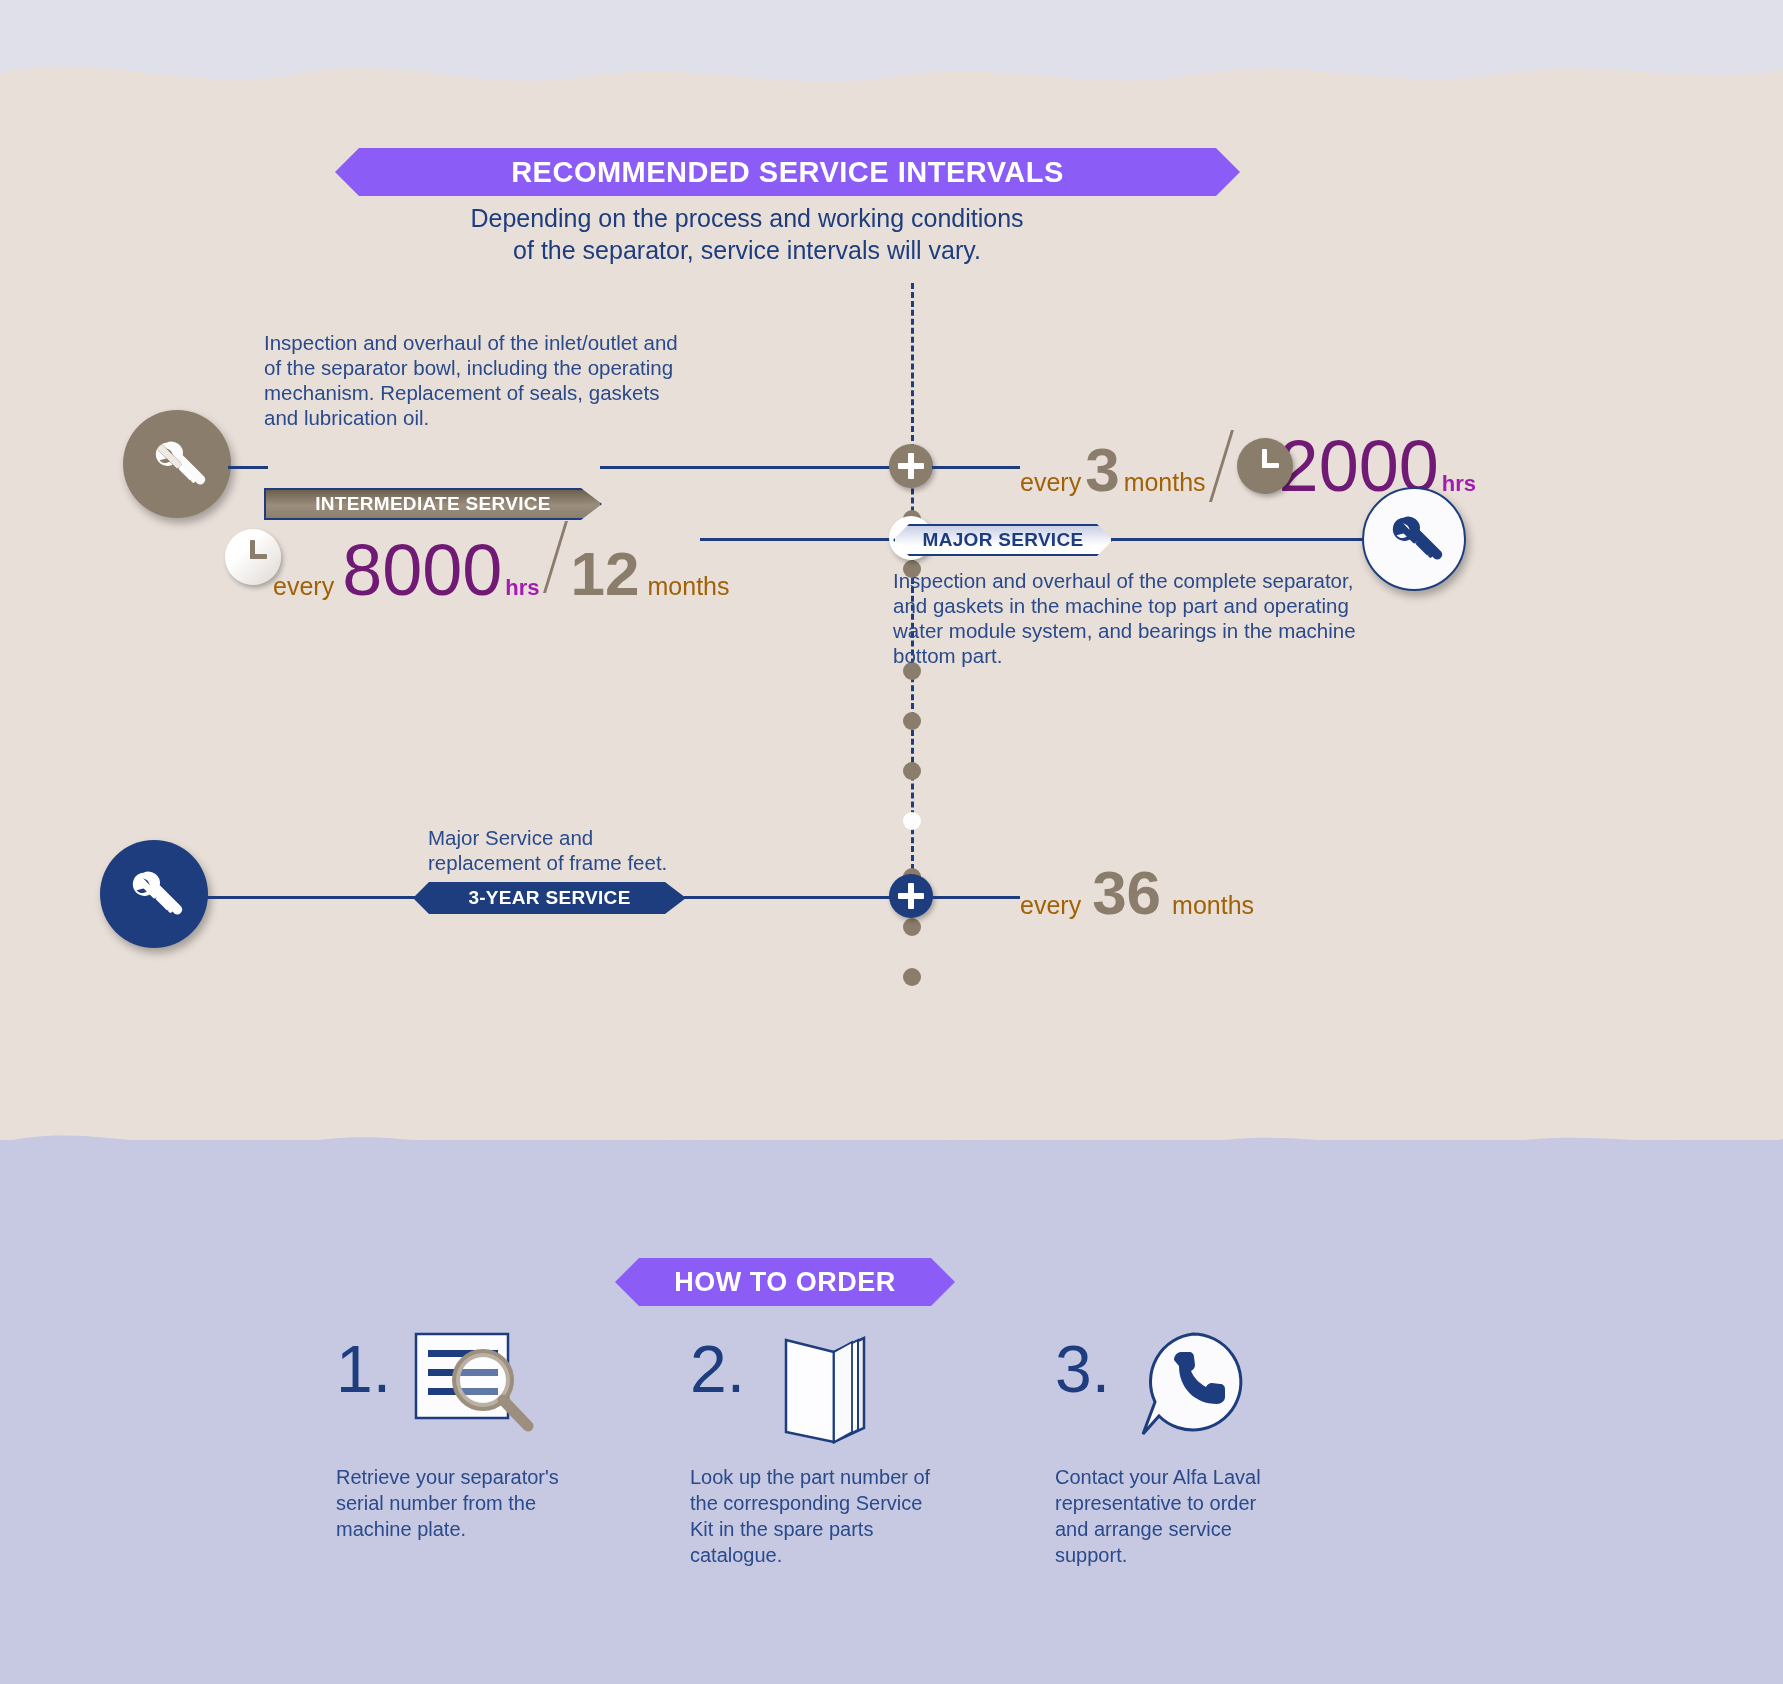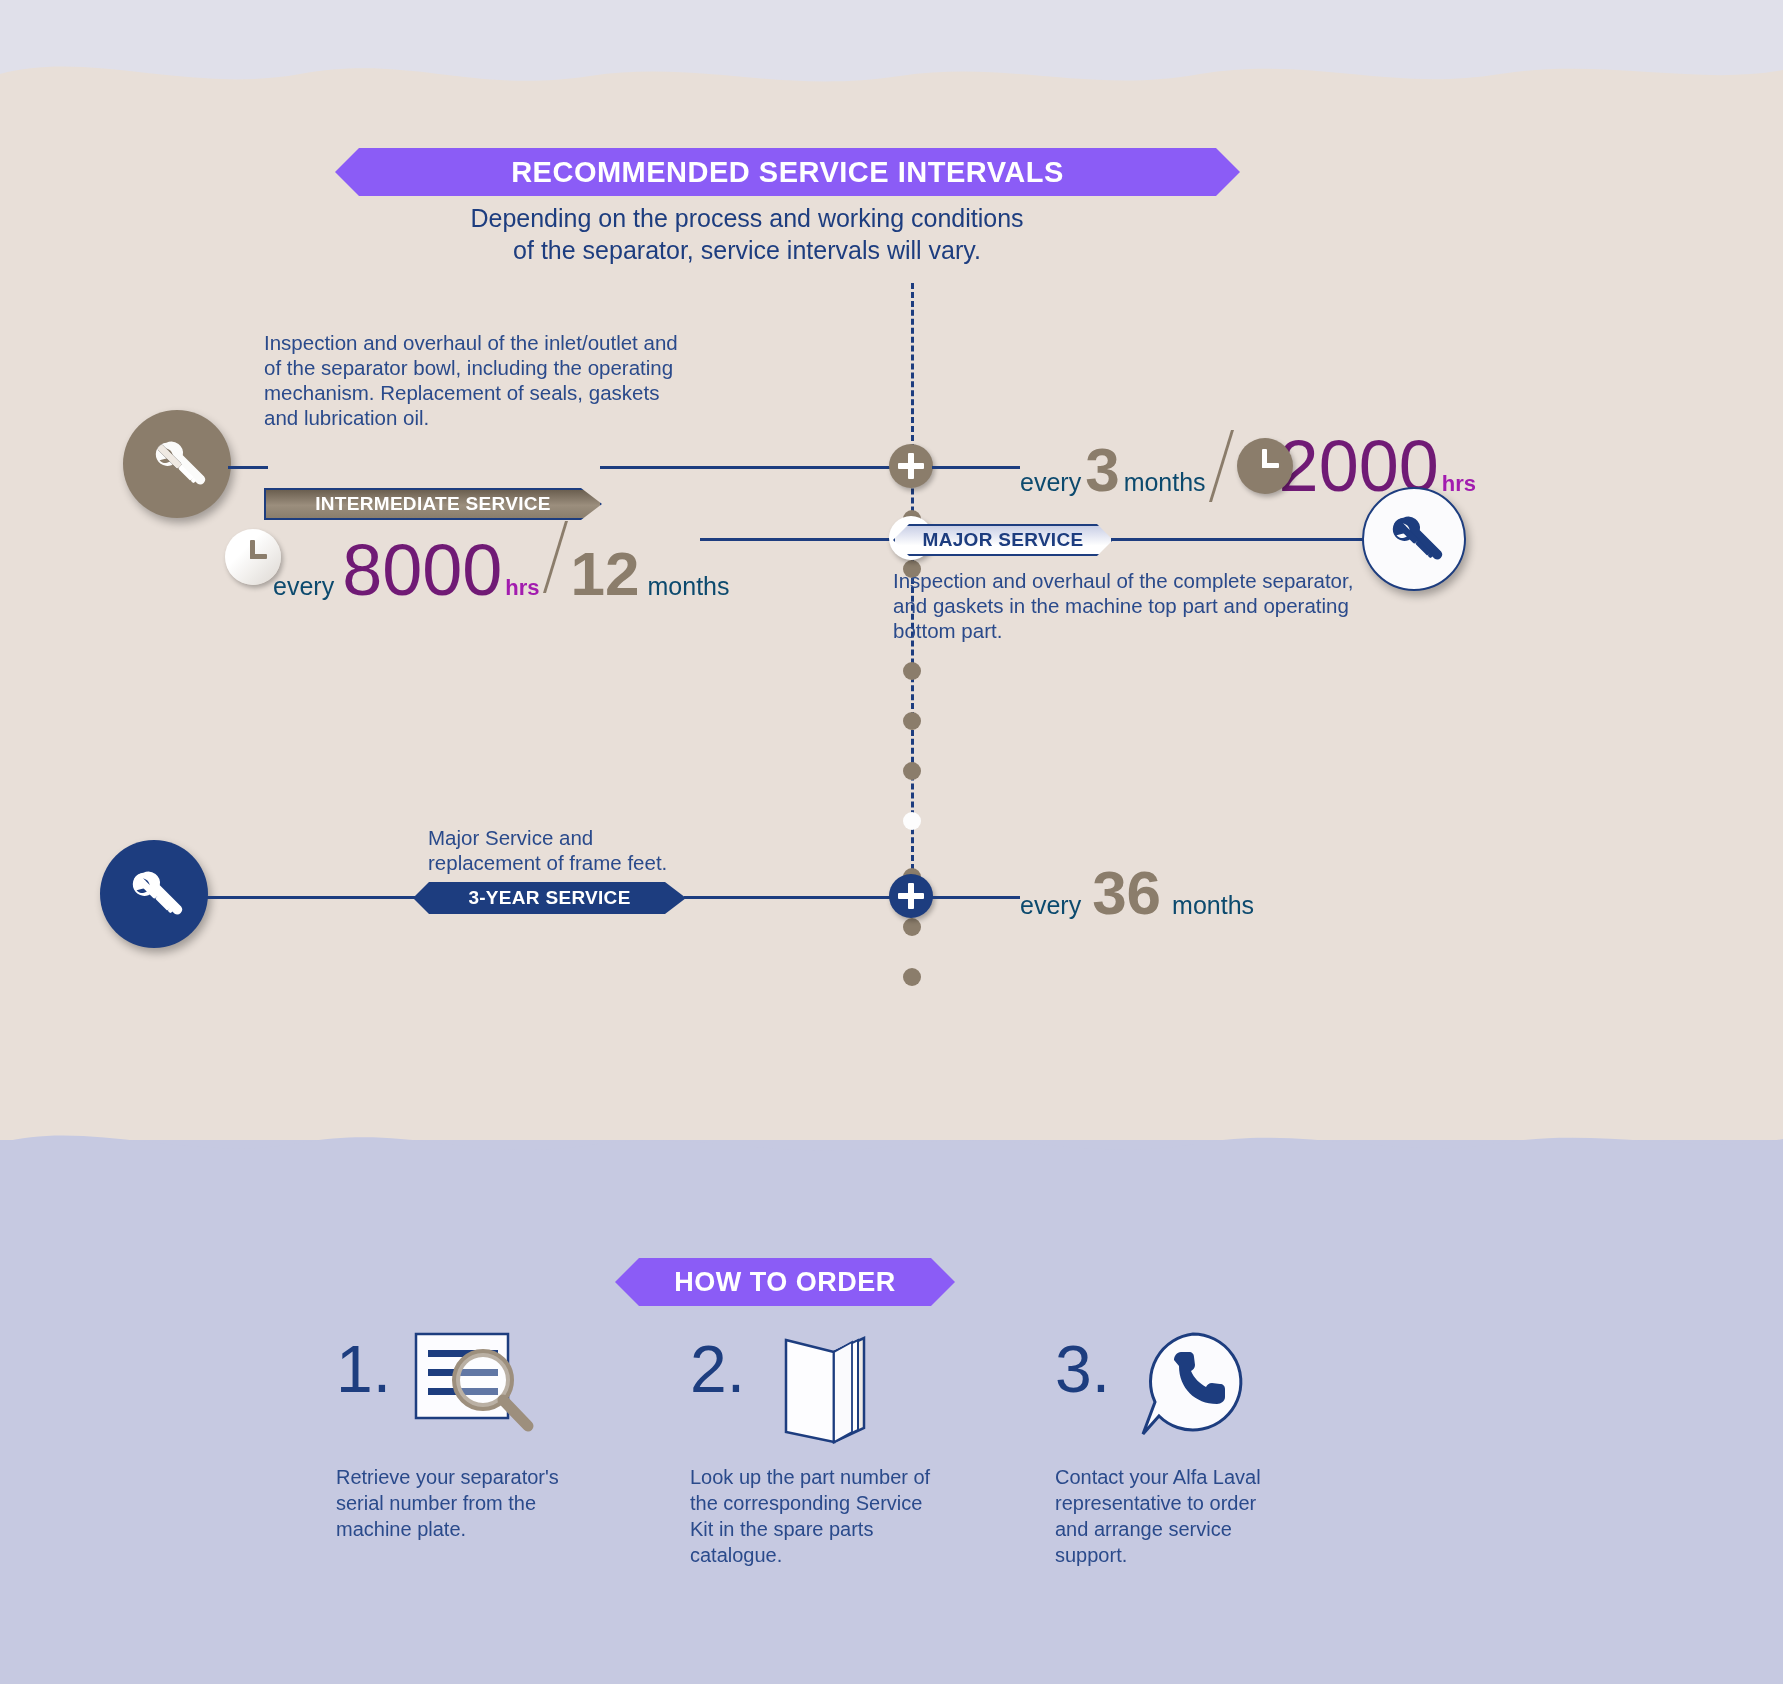--- a/index.html
+++ b/index.html
@@ -115,21 +115,21 @@
     clip-path:polygon(16px 0,252px 0,273px 16px,252px 32px,16px 32px,0 16px);
   }
 
   .body-text{
     position:absolute;color:#2a4a8b;font-size:20.5px;line-height:25px;
   }
   .body-text div{white-space:pre;}
 
   
   .interval{position:absolute;display:flex;align-items:baseline;color:#8b7d6b;white-space:nowrap;}
-  .iv-small{font-size:25px;color:#0c4a6e;}
+  .iv-small{font-size:25px;color:#a16207;}
   .iv-big{font-size:62px;font-weight:bold;line-height:1;color:#8b7d6b;margin-top:35px;}
   .iv-thin{font-size:72px;font-weight:400;line-height:1;color:#701a75;}
   .iv-unit{font-size:22px;font-weight:bold;color:#a21caf;}
   .iv-slash{
     display:inline-block;width:3px;height:72px;background:#8b7d6b;
     transform:skewX(-17deg);margin:0 14px;align-self:center;
   }
   .clock{
     display:inline-block;width:56px;height:56px;border-radius:50%;
     position:relative;align-self:center;
@@ -275,20 +275,21 @@
         <rect x="28.5" y="6" width="7" height="30" rx="2" fill="#1d3d7f"></rect>
         <rect x="29.5" y="36" width="5" height="18" rx="1.5" fill="#1d3d7f"></rect>
         <circle cx="32" cy="56" r="2.4" fill="#1d3d7f"></circle>
       </g>
     </svg>
   </div>
 
   <div class="body-text" style="left:893px;top:568px">
     <div>Inspection and overhaul of the complete separator,</div>
     <div>and gaskets in the machine top part and operating</div>
+    <div>water module system, and bearings in the machine</div>
     <div>bottom part.</div>
   </div>
 
   <div class="badge blue" style="left:100px;top:840px;width:108px;height:108px">
     <svg width="62" height="62" viewBox="0 0 64 64">
       <path d="M21 10 a12 12 0 1 0 10 20 l22 22 a5 5 0 0 0 7-7 L38 23 A12 12 0 0 0 21 10 z
                M20 16 a7.5 7.5 0 1 1 -6 12 l8-2 1-8 z" fill="#ffffff"></path>
       <g transform="rotate(-45 32 32)">
         <rect x="28.5" y="6" width="7" height="30" rx="2" fill="#ffffff"></rect>
         <rect x="29.5" y="36" width="5" height="18" rx="1.5" fill="#ffffff"></rect>

